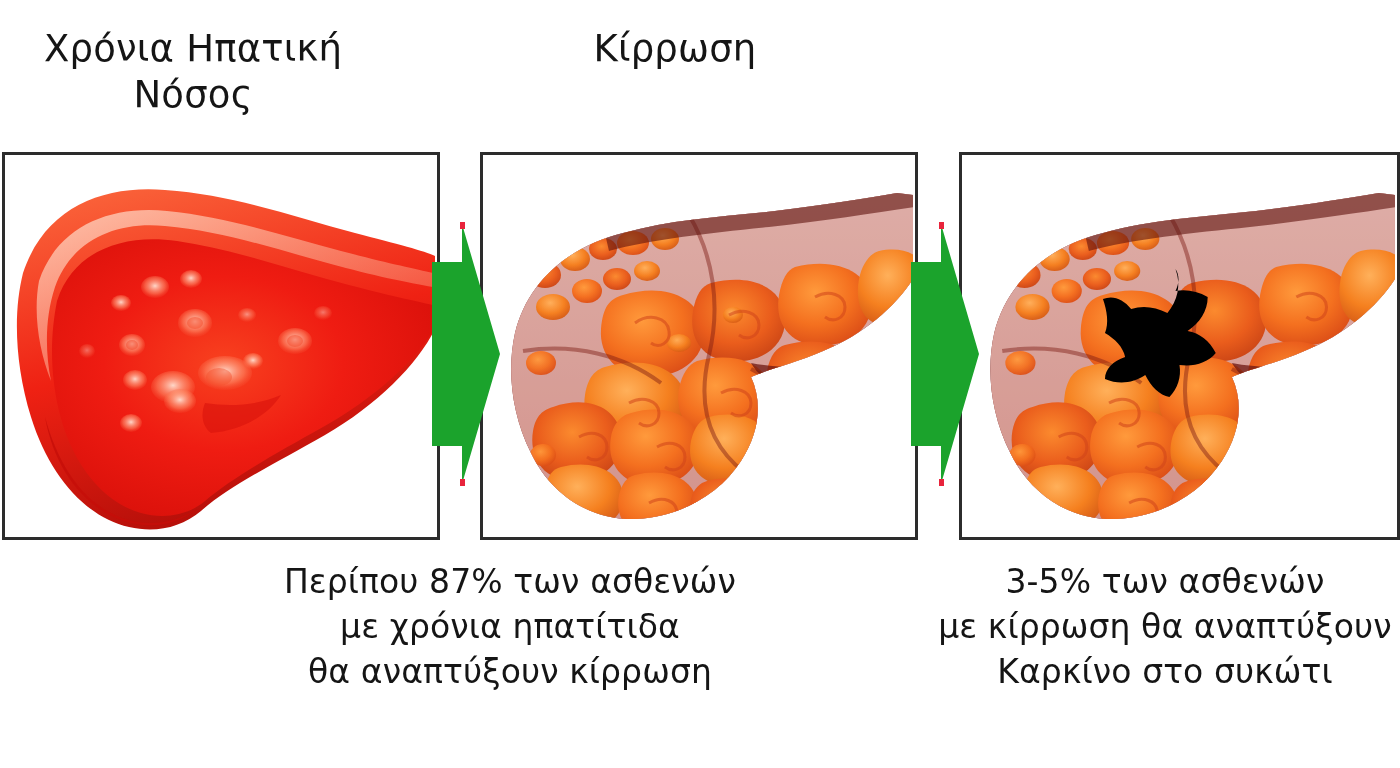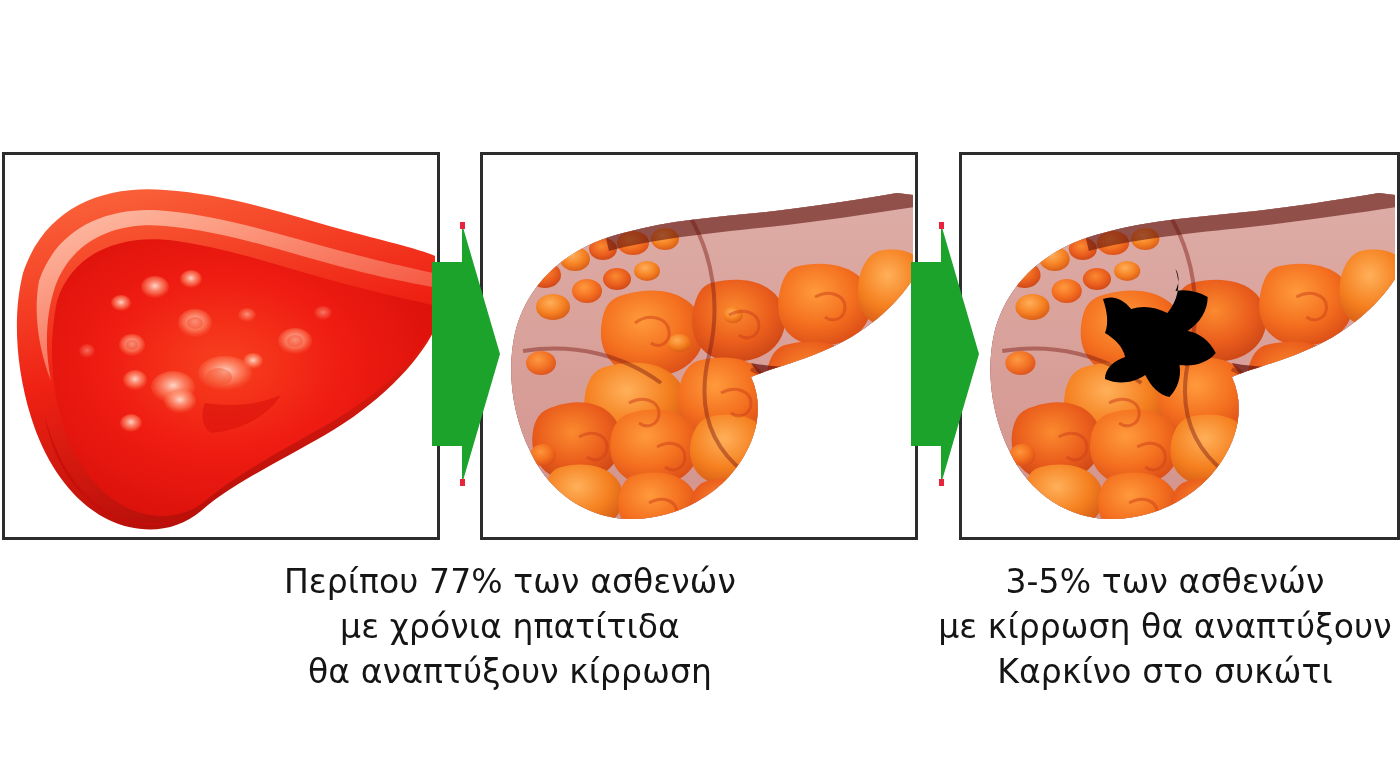--- a/index.html
+++ b/index.html
@@ -84,20 +84,23 @@
     letter-spacing: 0.1px;
   }
   #caption-0 { left: 215px; top: 560px; width: 590px; }
   #caption-1 { left: 875px; top: 560px; width: 580px; }
 </style>
 </head>
 <body>
 
 <div class="stage">
 
+  <div class="title" id="title-0">Χρόνια Ηπατική
+Νόσος</div>
+  <div class="title" id="title-1">Κίρρωση</div>
 
   <div class="panel" id="panel-0">
     <div class="panel-inner">
       <svg class="liver-svg" viewBox="0 0 432 382" preserveAspectRatio="none">
         <defs>
           <radialGradient id="lvBody" cx="45%" cy="45%" r="70%">
             <stop offset="0%" stop-color="#f8411f"></stop>
             <stop offset="45%" stop-color="#ef1c12"></stop>
             <stop offset="100%" stop-color="#d40d08"></stop>
           </radialGradient>
@@ -408,20 +411,20 @@
   </div>
 
   <div class="arrow" id="arrow-1">
     <svg viewBox="0 0 70 268" preserveAspectRatio="none" width="70" height="268">
       <polygon points="0,42 30,42 30,4 68,134 30,264 30,226 0,226" fill="#1ba32c"></polygon>
       <rect x="28" y="2" width="5" height="7" fill="#e8243c"></rect>
       <rect x="28" y="259" width="5" height="7" fill="#e8243c"></rect>
     </svg>
   </div>
 
-  <div class="caption" id="caption-0">Περίπου 77% των ασθενών
+  <div class="caption" id="caption-0">Περίπου 87% των ασθενών
 με χρόνια ηπατίτιδα
 θα αναπτύξουν κίρρωση</div>
   <div class="caption" id="caption-1">3-5% των ασθενών
 με κίρρωση θα αναπτύξουν
 Καρκίνο στο συκώτι</div>
 
 </div>
 
 </body></html>

